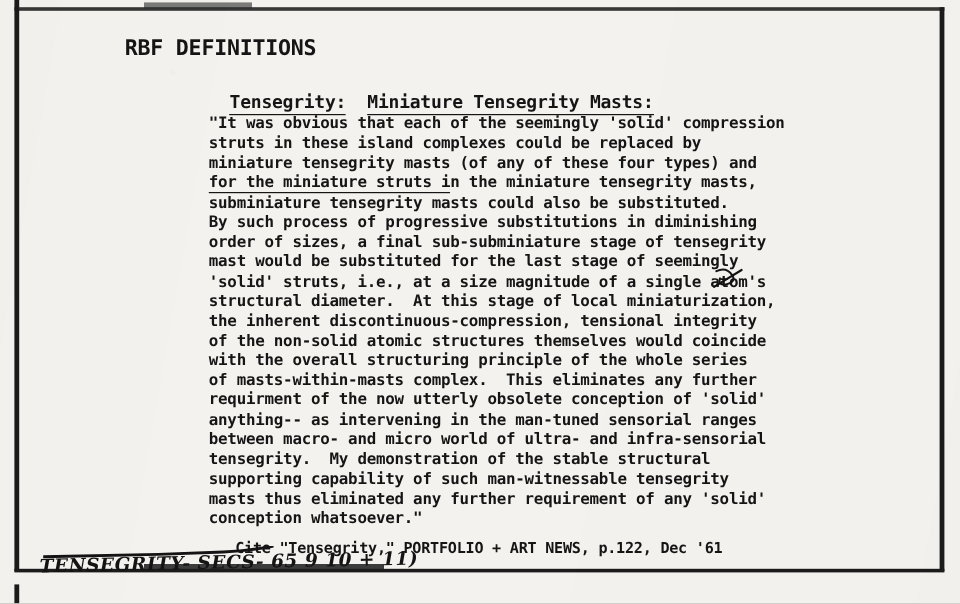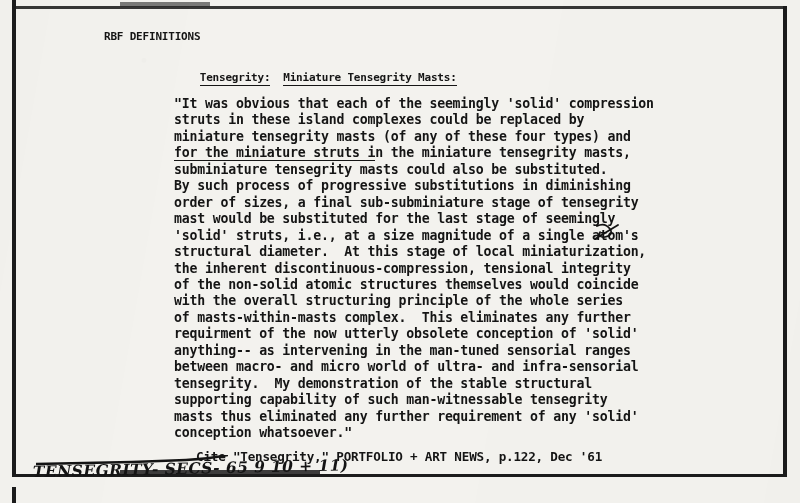--- a/index.html
+++ b/index.html
@@ -47,28 +47,28 @@
     color: #151515;
     font-family: "DejaVu Sans Mono", monospace;
     white-space: pre;
     font-weight: 700;
     letter-spacing: -0.2px;
   }
 
   #header {
     left: 85px;
     top: 30px;
-    font-size: 11px;
+    font-size: 18px;
     padding-left: 19px;
   }
 
   #title-line {
-    left: 174px;
+    left: 156px;
     top: 58px;
-    font-size: 11px;
+    font-size: 15px;
   }
   #title-line .u {
     border-bottom: 1.5px solid #151515;
     padding-bottom: 1px;
   }
 
   #body-block {
     left: 174px;
     top: 96px;
     font-size: 13.2px;

